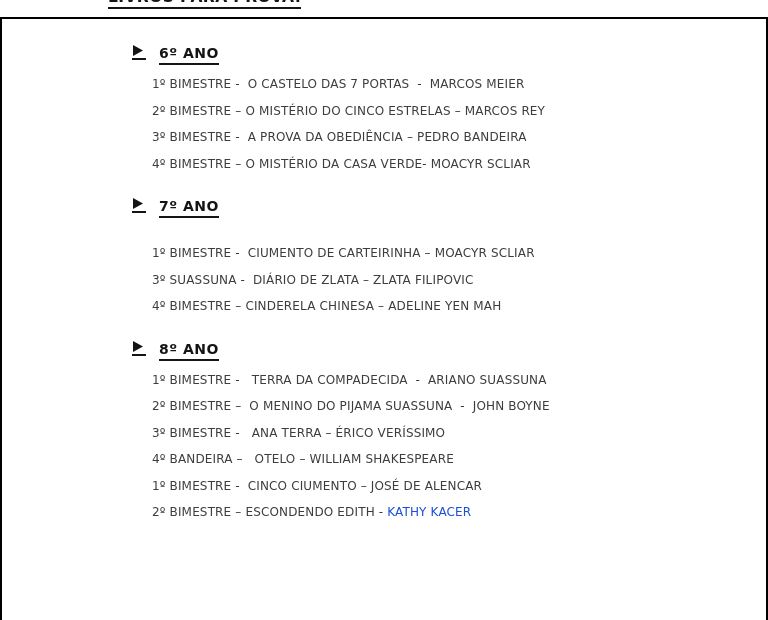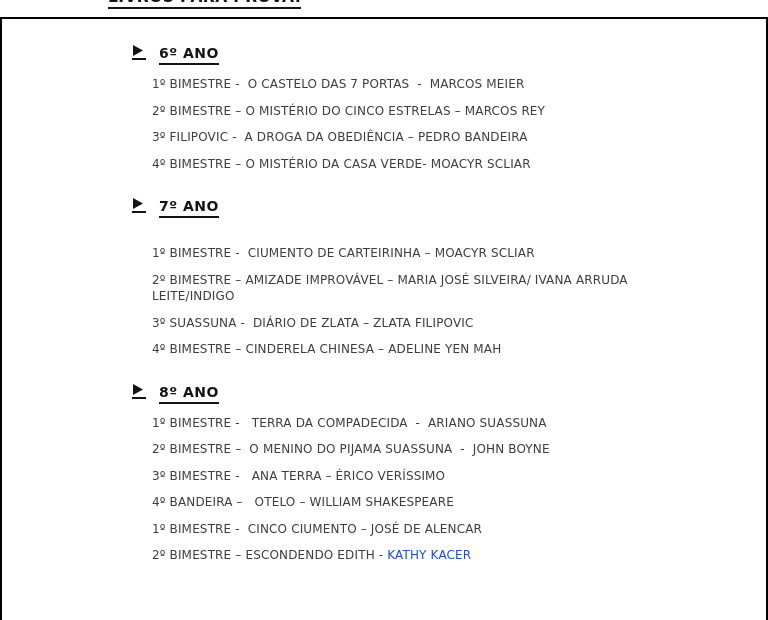--- a/index.html
+++ b/index.html
@@ -94,34 +94,33 @@
         <div class="section">
           <div class="sec-heading">
             <span class="bullet"><svg width="12" height="11" viewBox="0 0 12 11" aria-hidden="true">
                 <polygon points="1,0 11,5.5 1,11" fill="currentColor"></polygon>
               </svg></span>
             <span class="sec-title">6º ANO</span>
           </div>
           <div class="sec-items">
             <div class="item"><span>1º BIMESTRE -  O CASTELO DAS 7 PORTAS  -  MARCOS MEIER</span></div>
             <div class="item"><span>2º BIMESTRE – O MISTÉRIO DO CINCO ESTRELAS – MARCOS REY</span></div>
-            <div class="item"><span>3º FILIPOVIC -  A DROGA DA OBEDIÊNCIA – PEDRO BANDEIRA</span></div>
+            <div class="item"><span>3º BIMESTRE -  A PROVA DA OBEDIÊNCIA – PEDRO BANDEIRA</span></div>
             <div class="item"><span>4º BIMESTRE – O MISTÉRIO DA CASA VERDE- MOACYR SCLIAR</span></div>
           </div>
         </div>
         <div class="section extra-gap">
           <div class="sec-heading">
             <span class="bullet"><svg width="12" height="11" viewBox="0 0 12 11" aria-hidden="true">
                 <polygon points="1,0 11,5.5 1,11" fill="currentColor"></polygon>
               </svg></span>
             <span class="sec-title">7º ANO</span>
           </div>
           <div class="sec-items">
             <div class="item"><span>1º BIMESTRE -  CIUMENTO DE CARTEIRINHA – MOACYR SCLIAR</span></div>
-            <div class="item"><span>2º BIMESTRE – AMIZADE IMPROVÁVEL – MARIA JOSÉ SILVEIRA/ IVANA ARRUDA LEITE/INDIGO</span></div>
             <div class="item"><span>3º SUASSUNA -  DIÁRIO DE ZLATA – ZLATA FILIPOVIC</span></div>
             <div class="item"><span>4º BIMESTRE – CINDERELA CHINESA – ADELINE YEN MAH</span></div>
           </div>
         </div>
         <div class="section">
           <div class="sec-heading">
             <span class="bullet"><svg width="12" height="11" viewBox="0 0 12 11" aria-hidden="true">
                 <polygon points="1,0 11,5.5 1,11" fill="currentColor"></polygon>
               </svg></span>
             <span class="sec-title">8º ANO</span>

